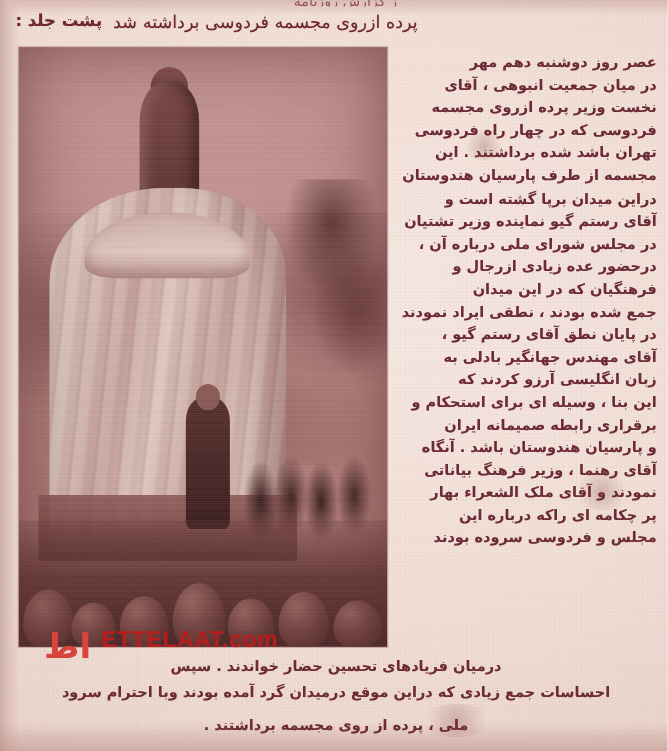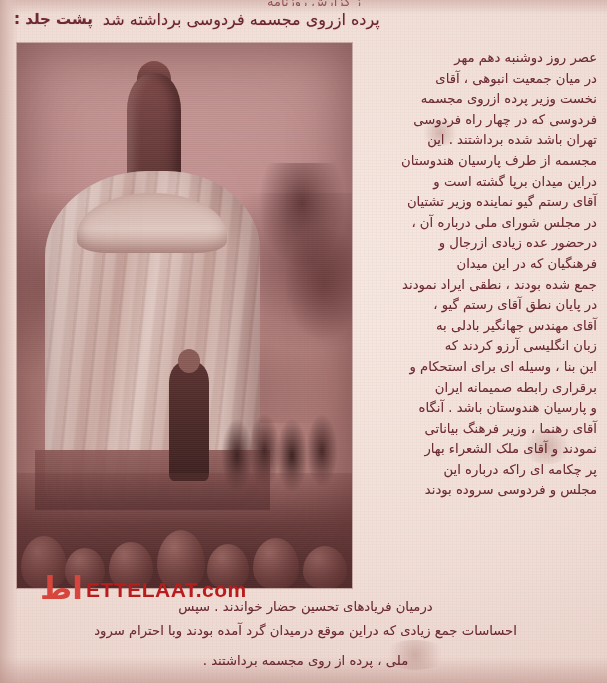--- a/index.html
+++ b/index.html
@@ -270,20 +270,21 @@
     direction: rtl;
     text-align: right;
     color: #6d2b35;
   }
   .article-line {
     font-size: 13.2px;
     line-height: 20.6px;
     white-space: nowrap;
     letter-spacing: .2px;
     text-shadow: 0 0 .6px rgba(109,43,53,.30);
+    font-weight: bold;
   }
   
   .article-wide {
     position: absolute;
     left: 14px;
     right: 10px;
     direction: rtl;
     text-align: center;
     color: #6d2b35;
   }
@@ -293,22 +294,21 @@
     line-height: 21px;
   }
 
   
   .watermark {
     position: absolute;
     left: 40px;
     bottom: 73px;
     display: flex;
     flex-direction: row;
-    align-items: center;
-    gap: 0;
+    gap: 6px;
     direction: ltr;
   }
   .wm-logo {
     position: relative;
     width: 46px;
     height: 40px;
   }
   .wm-logo .wm-glyph {
     position: absolute;
     left: 0; top: -2px;

